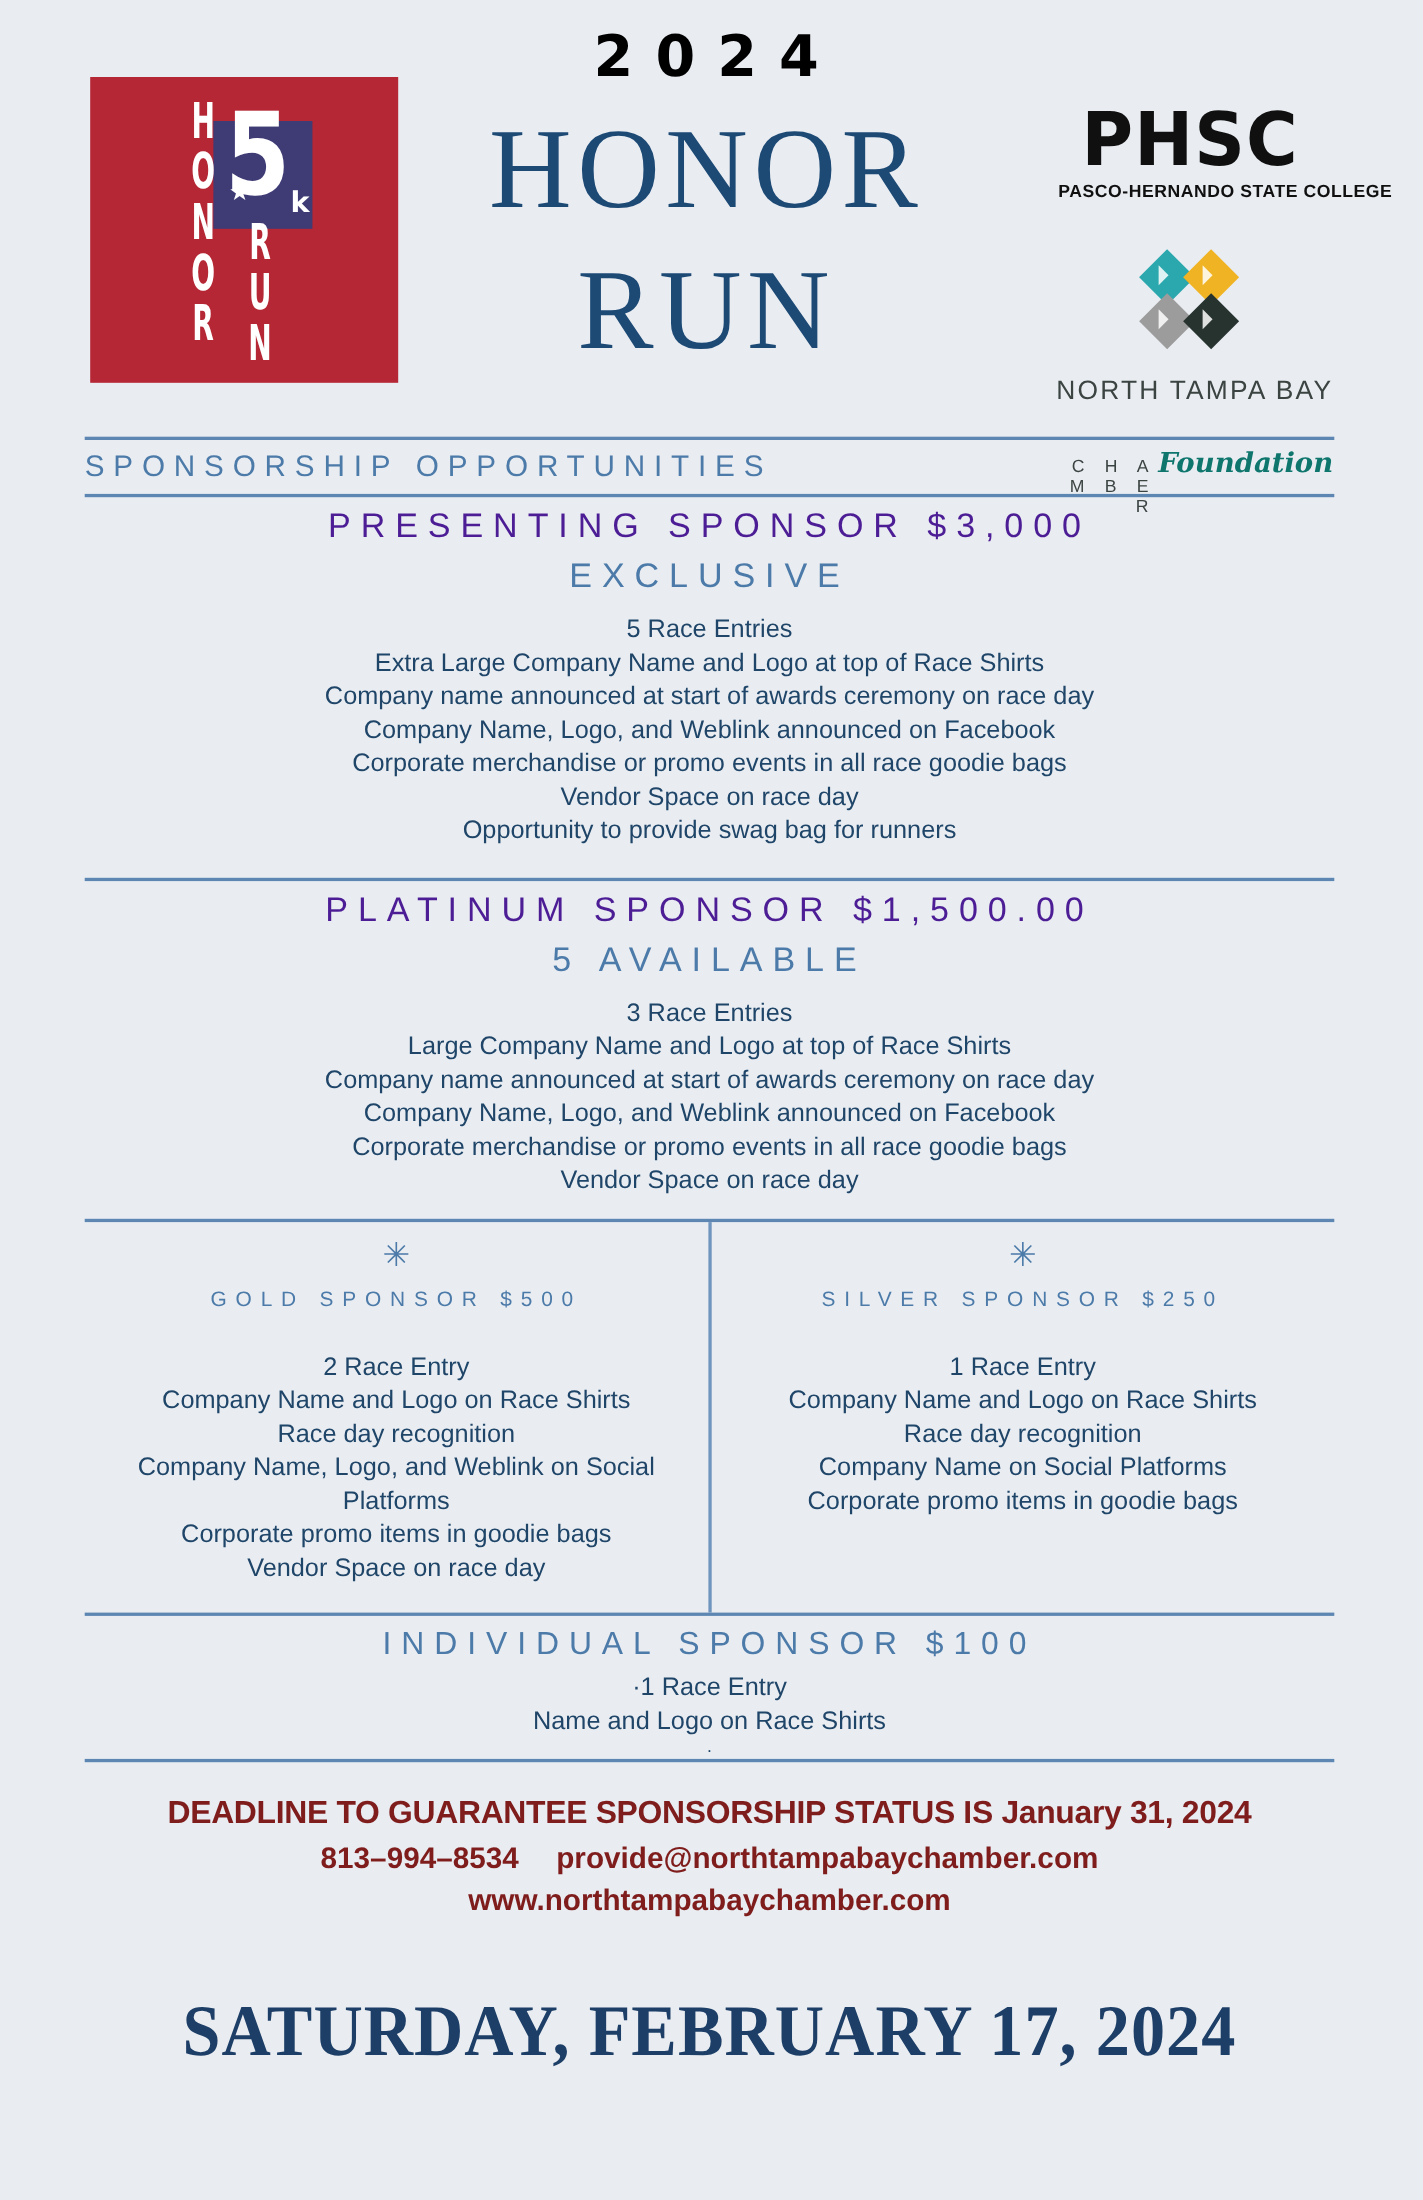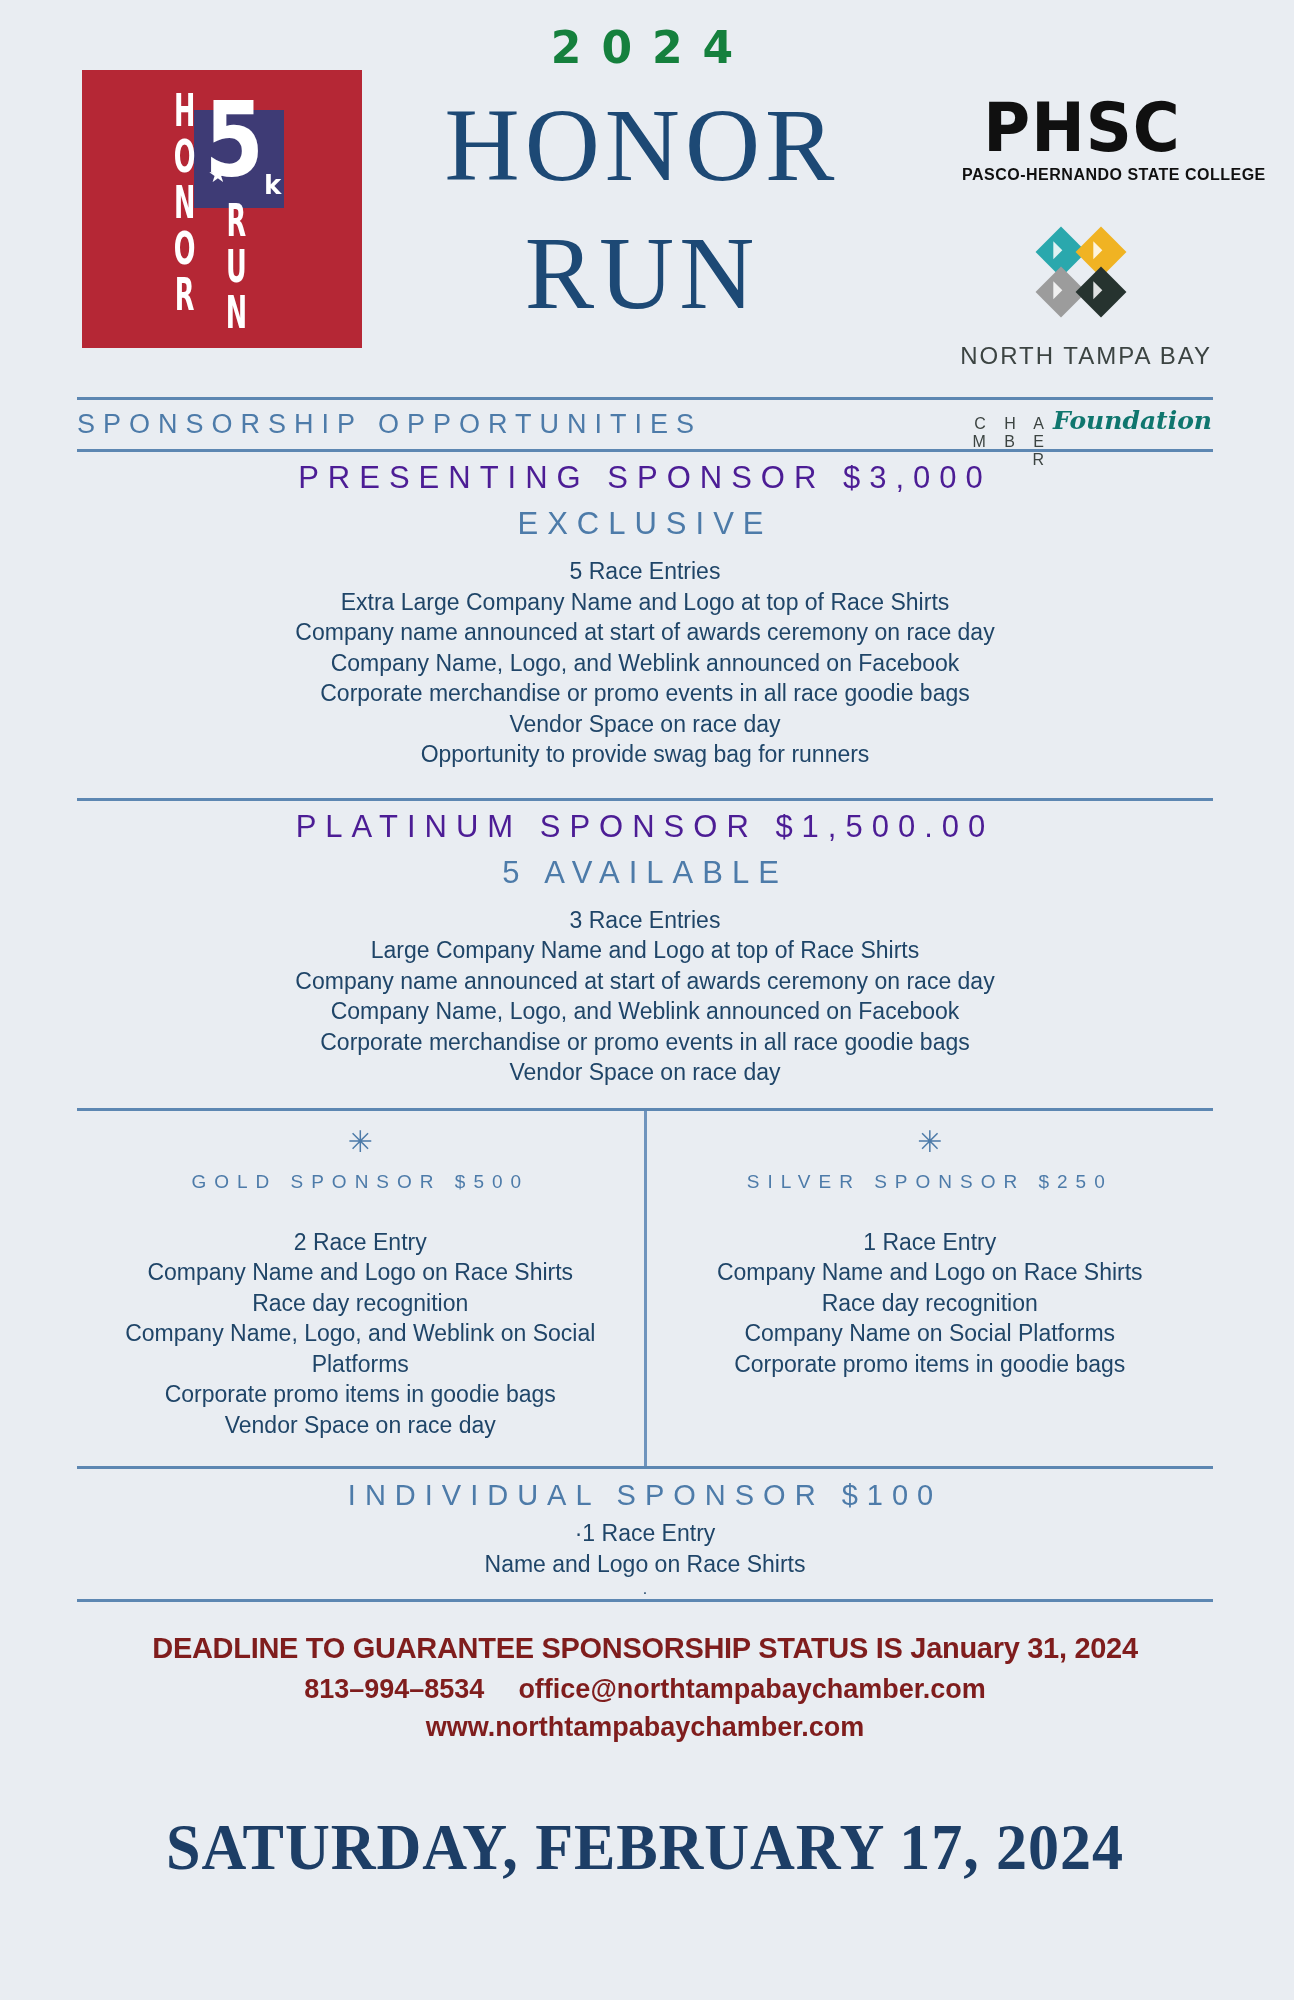--- a/index.html
+++ b/index.html
@@ -11,21 +11,21 @@
   .logo-5k{position:absolute;left:112px;top:40px;width:90px;height:98px;background:#3e3b75;z-index:1;}
   .logo-five{position:absolute;left:116px;top:18px;z-index:2;color:#fff;font-weight:bold;font-size:104px;line-height:104px;font-family:"DejaVu Sans",sans-serif;transform:scaleX(.82);}
   .logo-star{position:absolute;left:126px;top:92px;z-index:3;color:#fff;font-size:22px;}
   .logo-k{position:absolute;left:182px;top:100px;z-index:3;color:#fff;font-weight:bold;font-size:26px;font-family:"DejaVu Sans",sans-serif;}
   .logo-col{position:absolute;z-index:4;display:flex;flex-direction:column;align-items:center;color:#fff;font-family:"DejaVu Sans",sans-serif;font-weight:bold;font-size:44px;line-height:46px;transform:scaleX(.58);transform-origin:center top;}
   .logo-col span{display:block;transform:scaleY(1.02);}
   .col1{left:84px;top:18px;}
   .col2{left:136px;top:128px;}
 
   .title-block{position:absolute;left:347px;top:22px;width:590px;text-align:center;}
-  .year{color:#15803d;font-weight:bold;font-size:44px;letter-spacing:20px;padding-left:20px;font-family:"DejaVu Sans",sans-serif;}
+  .year{color:#000000;font-weight:bold;font-size:52px;letter-spacing:20px;padding-left:20px;font-family:"DejaVu Sans",sans-serif;}
   .big-title{color:#1d4975;font-family:"Liberation Serif",serif;font-size:104px;line-height:112px;letter-spacing:5px;margin-top:16px;}
 
   .phsc-block{position:absolute;left:962px;top:96px;width:240px;text-align:center;color:#101010;}
   .phsc-acronym{font-family:"DejaVu Sans",sans-serif;font-weight:900;font-size:64px;line-height:64px;letter-spacing:1px;transform:scaleY(1.05);}
   .phsc-name{font-size:16px;font-weight:bold;letter-spacing:.5px;margin-top:6px;white-space:nowrap;}
 
   .diamond-logo{position:absolute;left:1037px;top:230px;width:88px;height:86px;}
   .diamond{position:absolute;width:36px;height:36px;transform:rotate(45deg);}
   .d-tl{left:6px;top:4px;background:#2aa8ad;}
   .d-tr{left:46px;top:4px;background:#f0b323;}
@@ -189,21 +189,21 @@
         </div>
       <div class="tiny-dot">.</div>
     </div>
 
     <div class="rule"></div>
 
     <div class="footer">
       <div class="deadline">DEADLINE TO GUARANTEE SPONSORSHIP STATUS IS January 31, 2024</div>
       <div class="contact-row">
         <span>813–994–8534</span>
-        <span>office@northtampabaychamber.com</span>
+        <span>provide@northtampabaychamber.com</span>
       </div>
       <div class="website">www.northtampabaychamber.com</div>
     </div>
 
     <div class="event-date">SATURDAY, FEBRUARY 17, 2024</div>
 
   </div>
 </div>
 
 </body></html>

